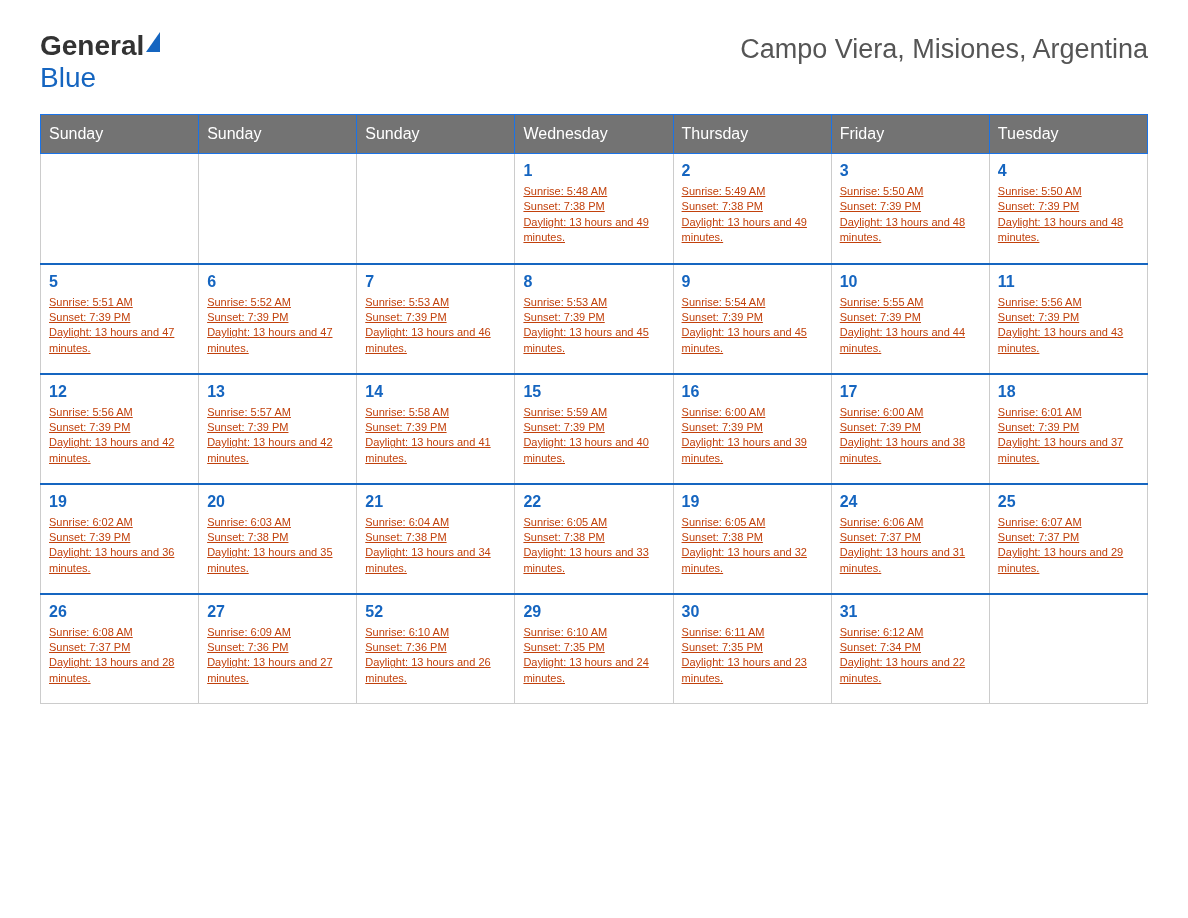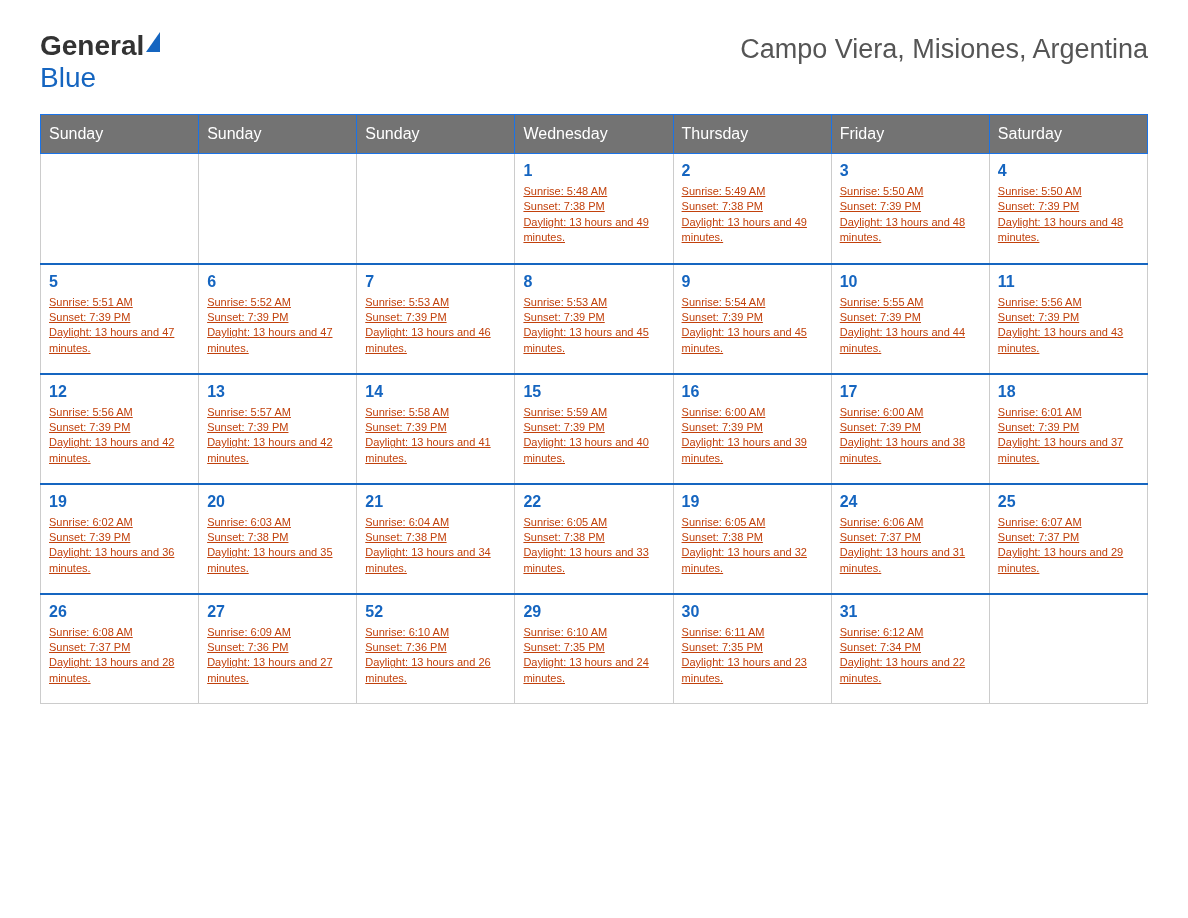--- a/index.html
+++ b/index.html
@@ -120,21 +120,21 @@
 
 <table class="calendar">
   <thead>
     <tr>
     <th>Sunday</th>
         <th>Sunday</th>
         <th>Sunday</th>
         <th>Wednesday</th>
         <th>Thursday</th>
         <th>Friday</th>
-        <th>Saturday</th>
+        <th>Tuesday</th>
       </tr>
   </thead>
   <tbody id="calendar-body">
   <tr>
         <td class="empty-cell"></td>
         <td class="empty-cell"></td>
         <td class="empty-cell"></td>
         <td>
           <span class="day-number">1</span>
           <div class="day-info">Sunrise: 5:48 AM<br>Sunset: 7:38 PM<br>Daylight: 13 hours and 49 minutes.</div>

